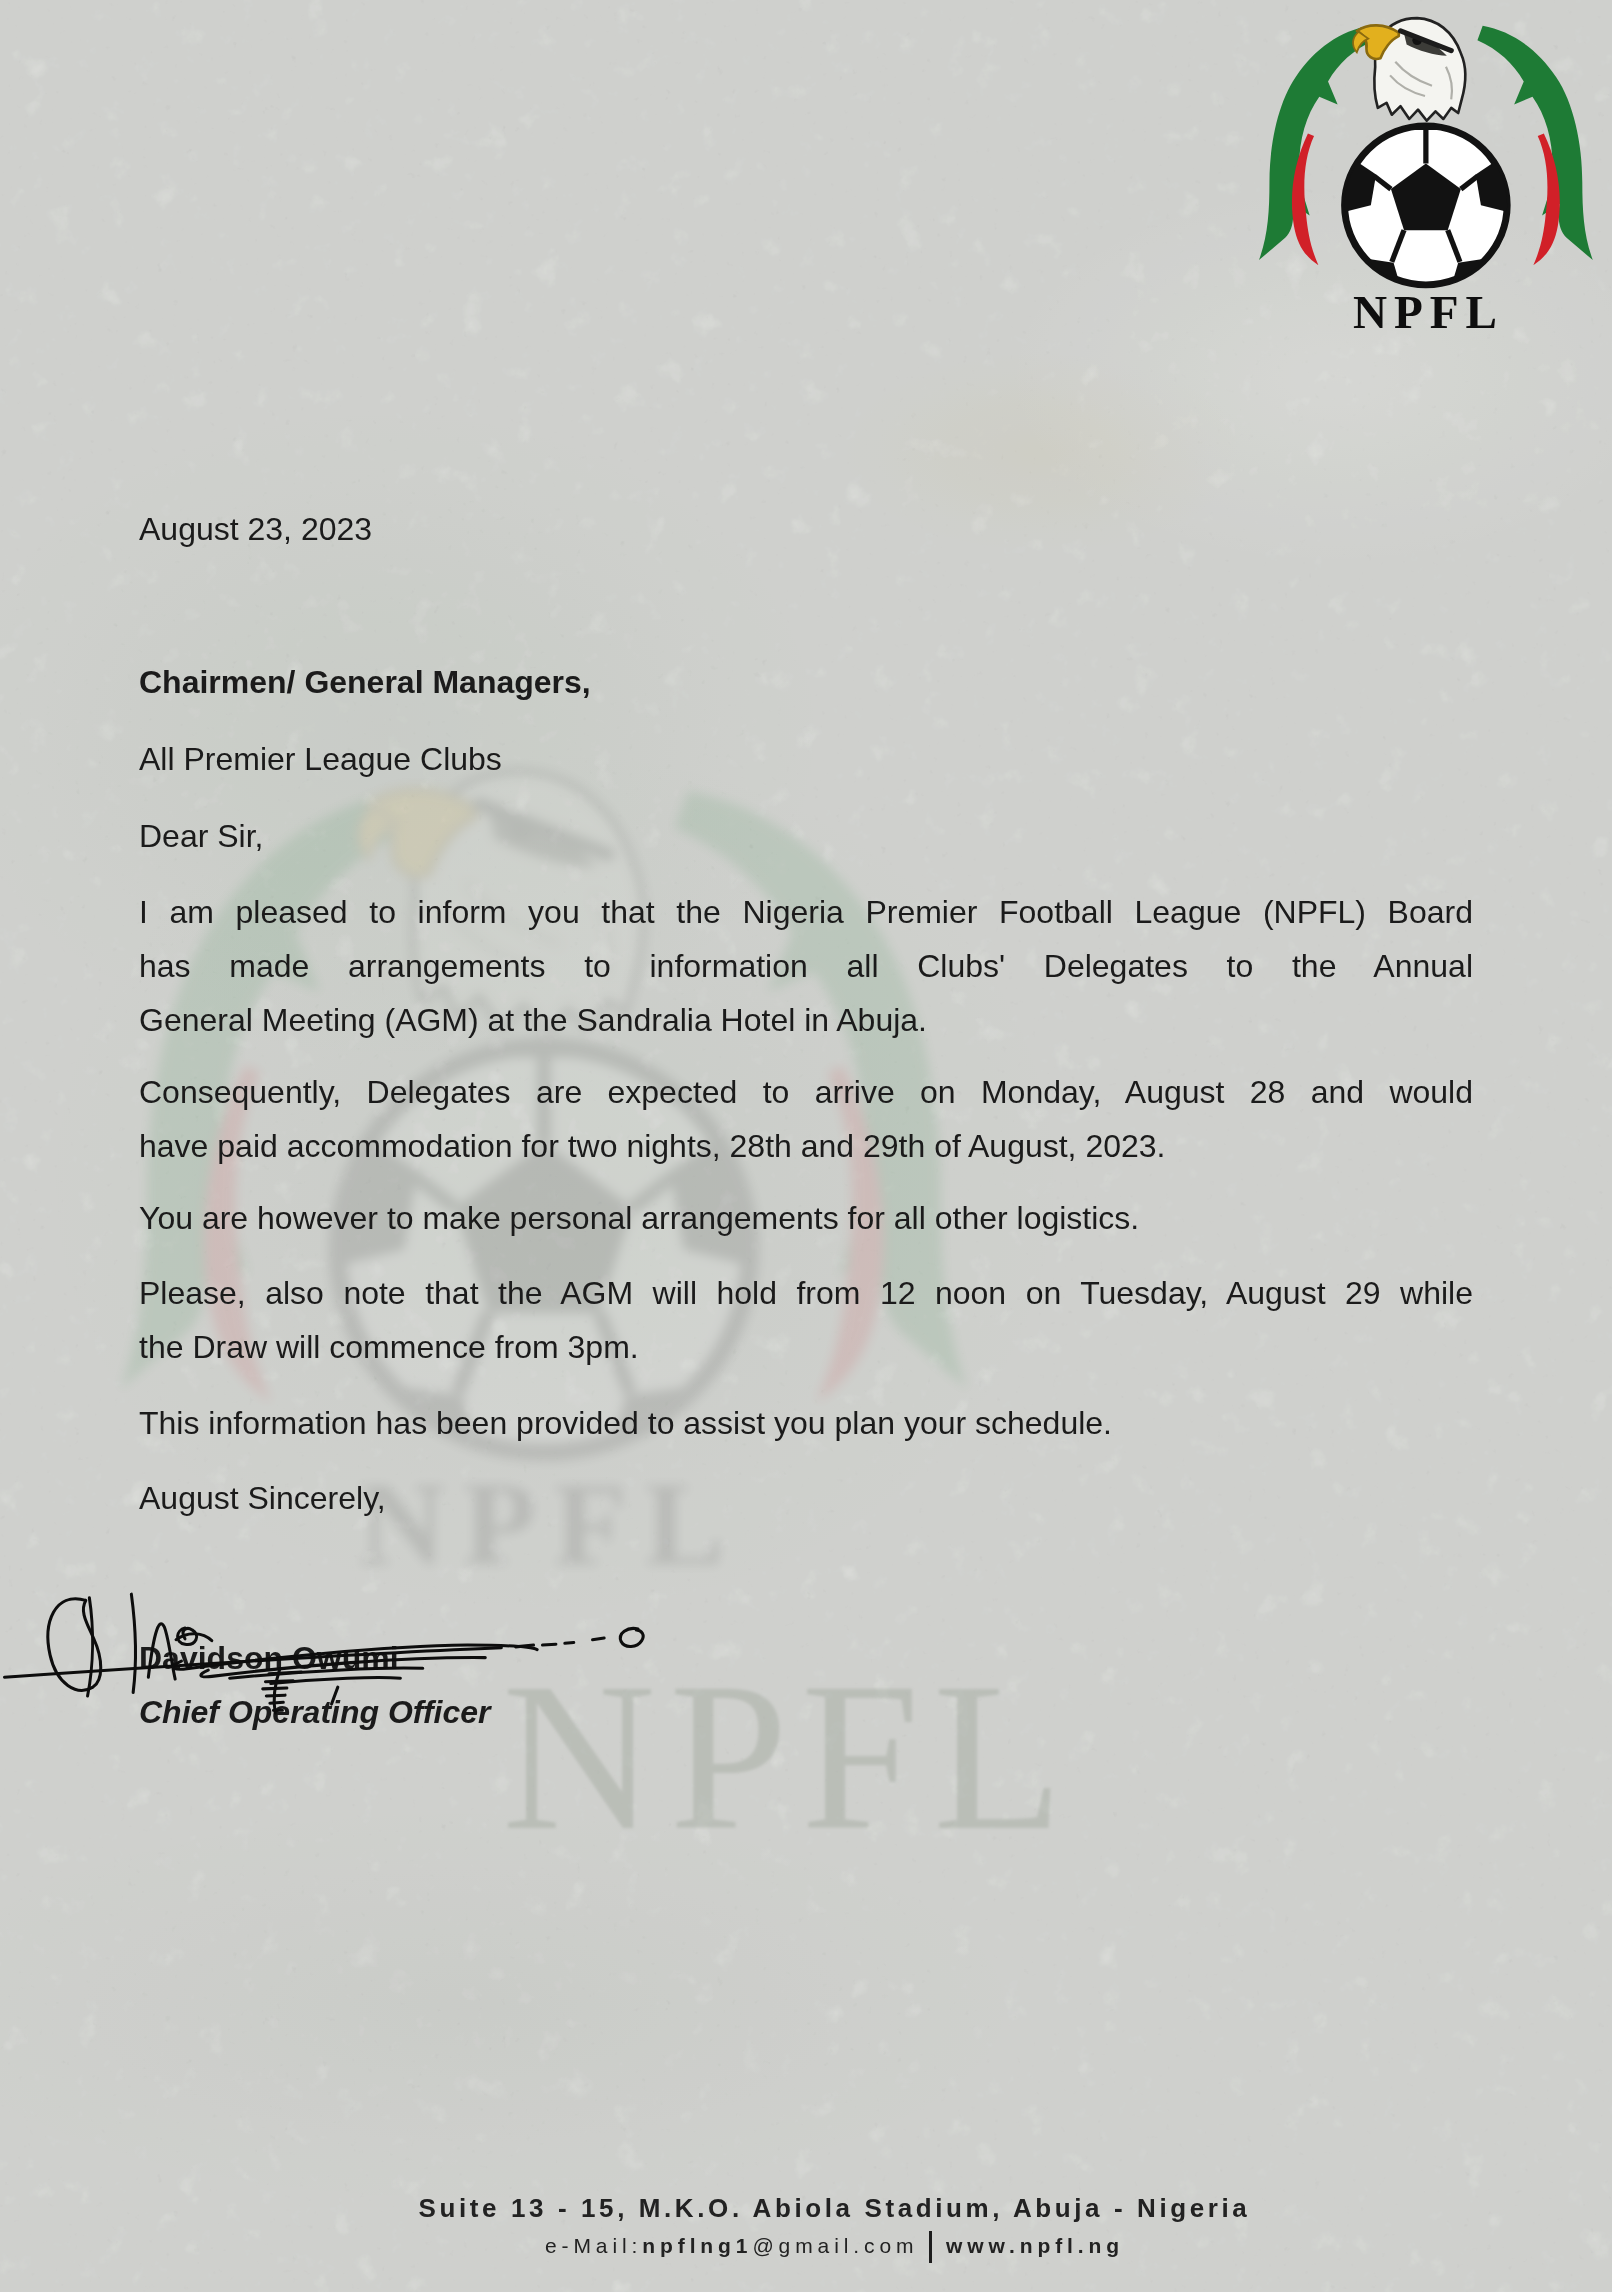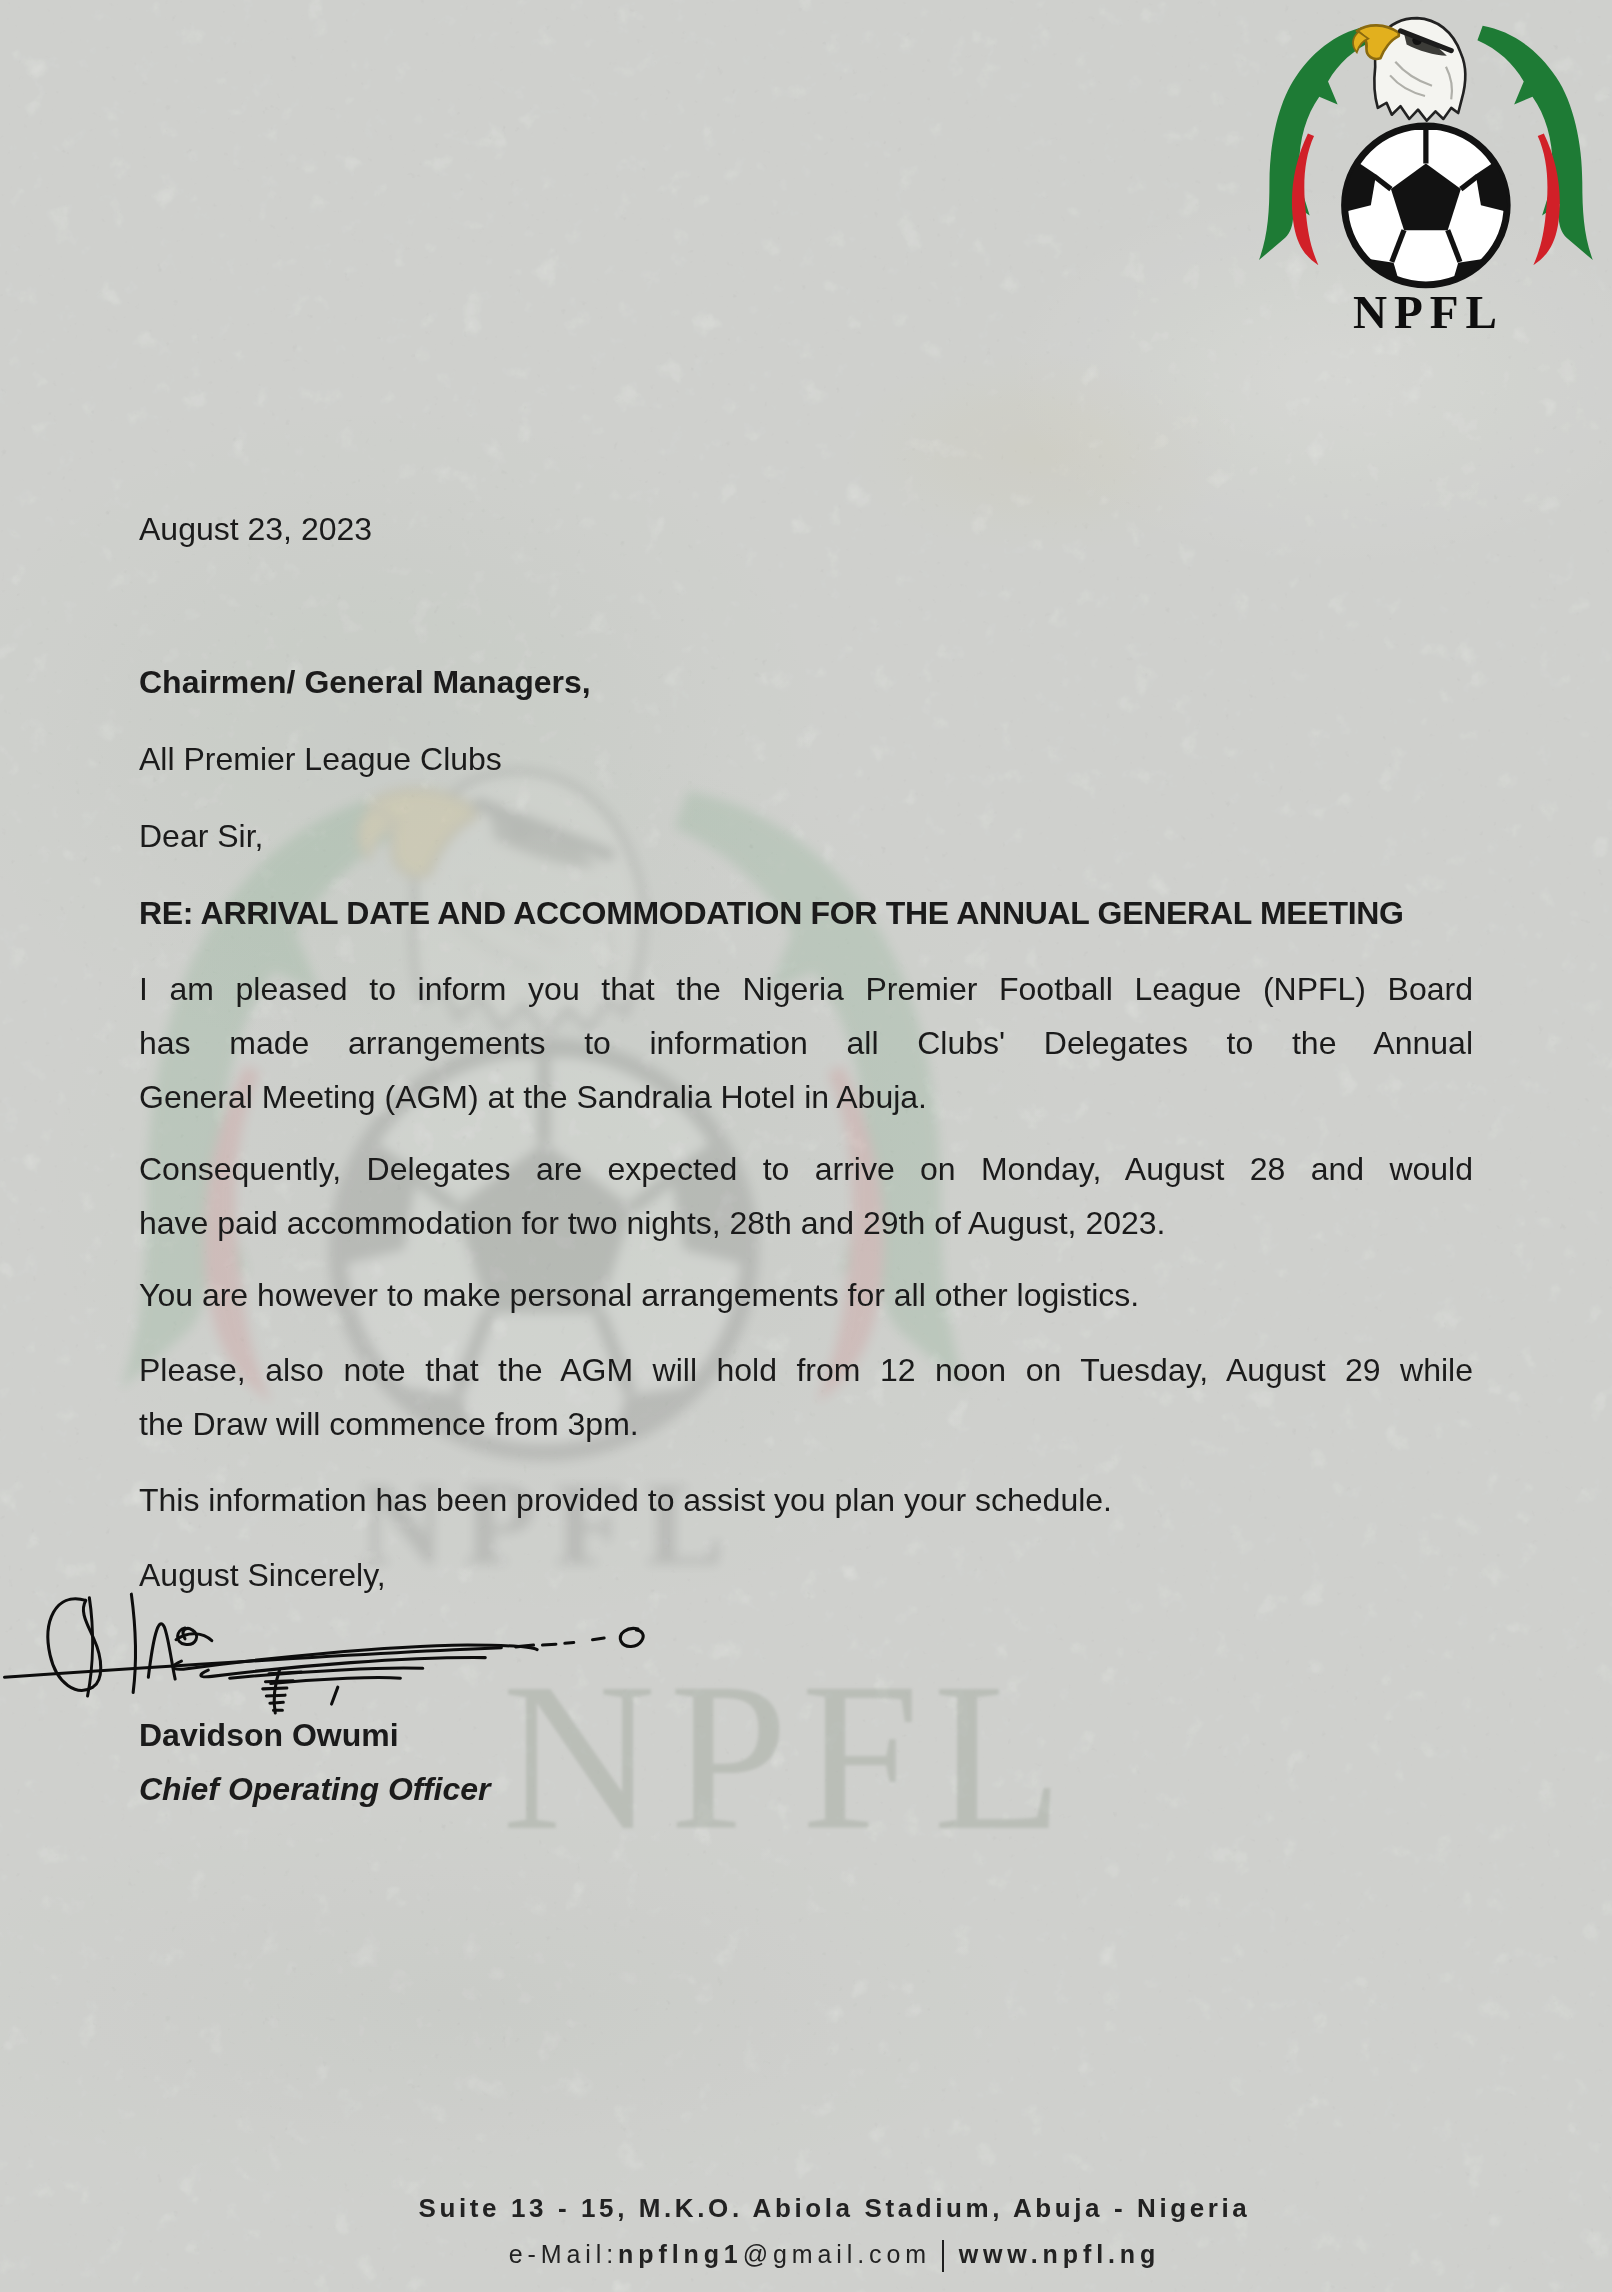--- a/index.html
+++ b/index.html
@@ -44,21 +44,21 @@
   .closing{margin-top:21.5px;}
   .sig-name{margin-top:106px;font-weight:700;}
   .sig-title{margin-top:0;font-weight:700;font-style:italic;}
 
   
   .signature{position:absolute;left:0;top:1587px;width:681px;height:143px;z-index:5;}
 
   
   .footer{position:absolute;left:56px;width:1557px;top:2192px;z-index:4;text-align:center;color:#222;}
   .f1{font-size:26px;font-weight:700;letter-spacing:3.6px;line-height:32px;}
-  .f2{font-size:25px;font-weight:400;letter-spacing:4.9px;line-height:32px;margin-top:14px;}
+  .f2{font-size:21px;font-weight:400;letter-spacing:4.9px;line-height:32px;margin-top:6px;}
   .f2 .b{font-weight:700;}
   .f2 .bar{display:inline-block;width:2.7px;height:32px;background:#1d1d1d;vertical-align:middle;margin:0 14.3px 0 10.7px;}
 </style>
 </head>
 <body>
 
 <div class="page">
 
   <svg class="texture" width="1613" height="2293" viewBox="0 0 1801 2560">
     <defs>
@@ -155,21 +155,20 @@
 
   <svg class="logo" viewBox="0 0 420 400" preserveAspectRatio="none">
     <use href="#logo-art"></use>
   </svg>
 
   <div class="letter">
     <div class="bl date">August 23, 2023</div>
     <div class="bl recip1">Chairmen/ General Managers,</div>
     <div class="bl recip2">All Premier League Clubs</div>
     <div class="bl salut">Dear Sir,</div>
-    <div class="bl subject">RE: ARRIVAL DATE AND ACCOMMODATION FOR THE ANNUAL GENERAL MEETING</div>
 
     <div class="bl j par gap">I am pleased to inform you that the Nigeria Premier Football League (NPFL) Board</div>
     <div class="bl j">has made arrangements to information all Clubs' Delegates to the Annual</div>
     <div class="bl">General Meeting (AGM) at the Sandralia Hotel in Abuja.</div>
 
     <div class="bl j par">Consequently, Delegates are expected to arrive on Monday, August 28 and would</div>
     <div class="bl">have paid accommodation for two nights, 28th and 29th of August, 2023.</div>
 
     <div class="bl par">You are however to make personal arrangements for all other logistics.</div>
 

